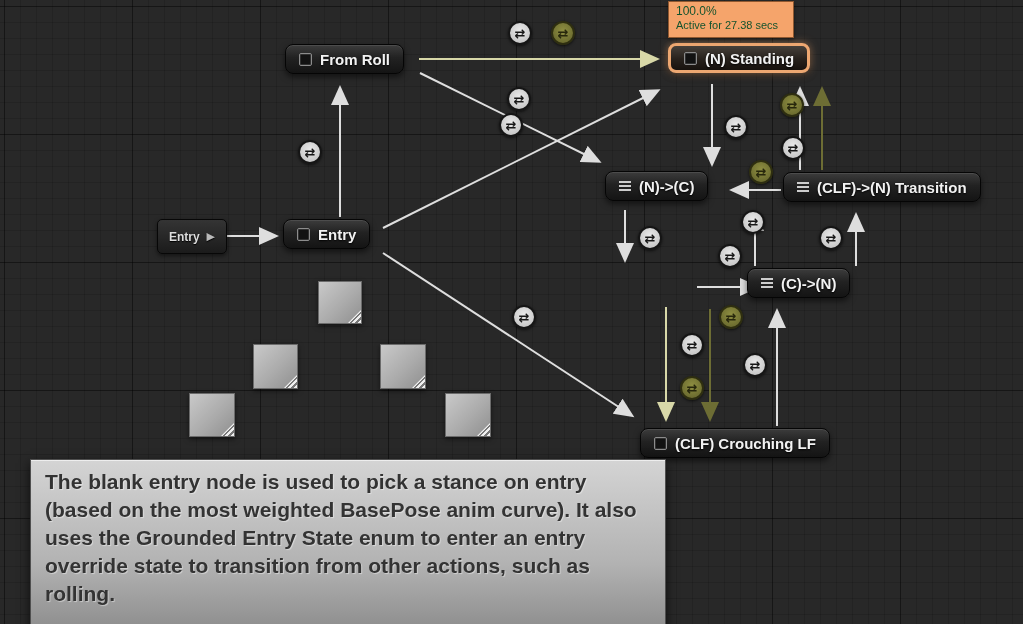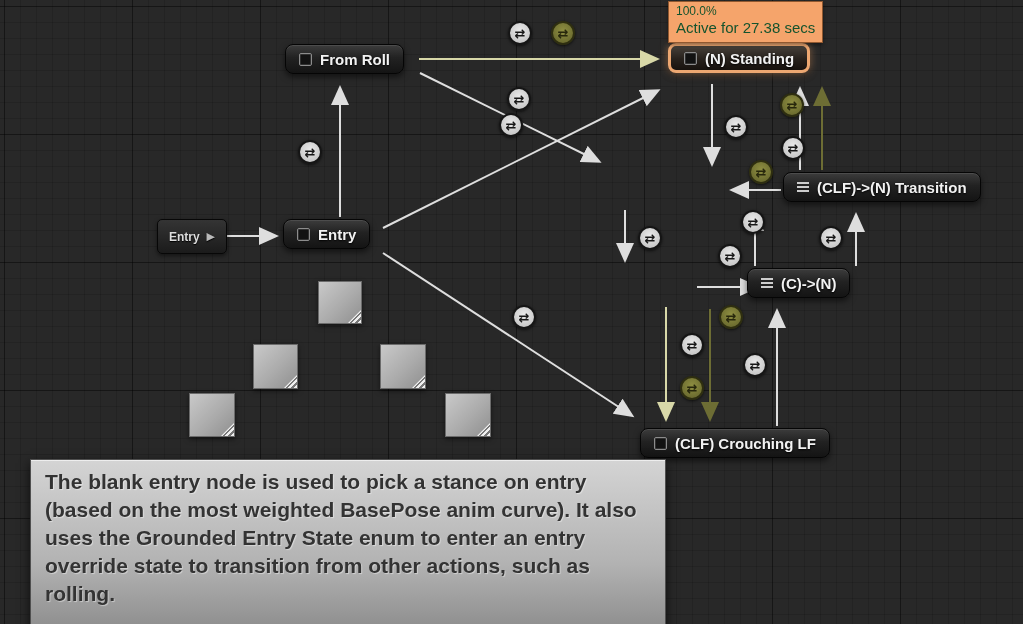--- a/index.html
+++ b/index.html
@@ -76,21 +76,21 @@
   }
 
   
   .active-tip{
     position:absolute;left:668px;top:1px;min-width:110px;
     background:#f5a46b;border:1px solid rgba(60,25,0,.55);
     padding:2px 7px 4px;color:#14532d;line-height:1.25;
     box-shadow:0 2px 4px rgba(0,0,0,.4);
   }
   .active-tip .pct{font-size:12px;}
-  .active-tip .dur{font-size:15px;}
+  .active-tip .dur{font-size:11px;}
 
   
   .comment-tip{
     position:absolute;left:30px;top:459px;width:636px;height:192px;box-sizing:border-box;
     padding:8px 14px;background:linear-gradient(180deg,#d4d4d4 0%,#b2b2b2 55%,#828282 100%);
     border:1px solid #4f4f4f;box-shadow:0 4px 10px rgba(0,0,0,.65), inset 0 1px 0 rgba(255,255,255,.6);
     color:#333;font-weight:bold;font-size:21px;line-height:1.33;
     text-shadow:1px 1px 1px rgba(255,255,255,.45);
   }
   .comment-tip .grip{
@@ -166,20 +166,24 @@
   <div class="node" style="left:285px;top:44px">
     <span class="sicon"></span>
     <span class="nlabel">From Roll</span>
   </div>
 
   <div class="node active" style="left:668px;top:43px">
     <span class="sicon"></span>
     <span class="nlabel">(N) Standing</span>
   </div>
 
+  <div class="node" style="left:605px;top:171px">
+    <span class="ticon"></span>
+    <span class="nlabel">(N)-&gt;(C)</span>
+  </div>
 
   <div class="node" style="left:783px;top:172px">
     <span class="ticon"></span>
     <span class="nlabel">(CLF)-&gt;(N) Transition</span>
   </div>
 
   <div class="node" style="left:283px;top:219px">
     <span class="sicon"></span>
     <span class="nlabel">Entry</span>
   </div>

